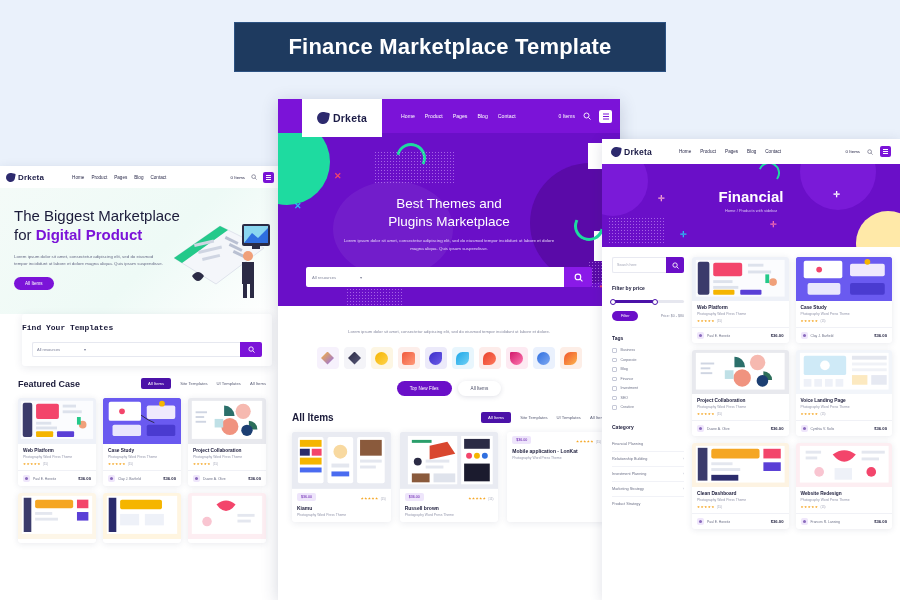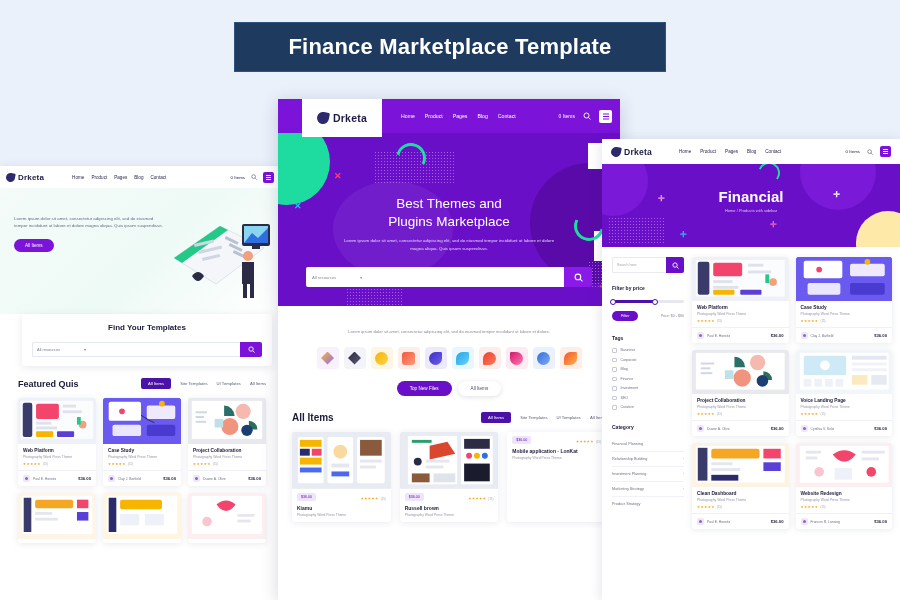--- a/index.html
+++ b/index.html
@@ -68,21 +68,21 @@
     background: #7b13d8; color: #fff; font-size: 4.6px;
     padding: 4px 11px; border-radius: 20px;
   }
   .lp-illus { position:absolute; right: 4px; top: 18px; width: 112px; height: 100px; }
 
   .lp-find {
     position: absolute; left: 22px; top: 148px; width: 250px; height: 52px;
     background: #fff; border-radius: 3px; box-shadow: 0 2px 9px rgba(40,50,90,.10);
     padding-top: 9px;
   }
-  .lp-find h3 { text-align:center; font-size: 8px; color:#1b1b3a; }
+  .lp-find h3 { font-size: 8px; color:#1b1b3a;font-family:Liberation Mono, monospace; }
   .find-row { display:flex; margin: 10px 10px 0 10px; height: 15px; }
   .find-sel {
     flex: 0 0 58px; border:1px solid #e6e8f0; border-right:none; border-radius:2px 0 0 2px;
     font-size:4px; color:#7c8099; display:flex;align-items:center;justify-content:space-between;
     padding: 0 4px;
   }
   .find-inp { flex:1; border:1px solid #e6e8f0; border-left:none; border-right:none; }
   .find-btn { flex:0 0 22px; background:#7b13d8; border-radius:0 2px 2px 0;
     display:flex;align-items:center;justify-content:center; }
 
@@ -265,20 +265,24 @@
         <circle cx="7" cy="7" r="5" fill="none" stroke="#2a2a4a" stroke-width="1.6"></circle>
         <line x1="11" y1="11" x2="15" y2="15" stroke="#2a2a4a" stroke-width="1.6"></line>
       </svg>
       <span class="purple-sq">
           <i></i>
         </span>
     </div>
   </div>
 
   <div class="lp-hero">
+    <h1>
+      <span>The Biggest Marketplace</span><br>
+      <span>for </span><b>Digital Product</b>
+    </h1>
     <p>Lorem ipsum dolor sit amet, consectetur adipiscing elit, sed do eiusmod tempor incididunt ut labore et dolore magna aliqua. Quis ipsum suspendisse.</p>
     <span class="btn-pill">All Items</span>
 
     <svg class="lp-illus" viewBox="0 0 112 100">
       <polygon points="10,52 56,20 100,42 52,78" fill="#f4f6fa" stroke="#dfe3ec" stroke-width="1"></polygon>
       <polygon points="10,52 56,20 64,24 18,57" fill="#24c98a"></polygon>
       <rect x="30" y="38" width="20" height="3" fill="#cfd5e2" transform="rotate(-13 30 38)"></rect>
       <rect x="34" y="45" width="24" height="3" fill="#cfd5e2" transform="rotate(-13 34 45)"></rect>
       <rect x="38" y="52" width="18" height="3" fill="#cfd5e2" transform="rotate(-13 38 52)"></rect>
       <rect x="62" y="30" width="14" height="3" fill="#b9c0d2" transform="rotate(26 62 30)"></rect>
@@ -307,21 +311,21 @@
       <div class="find-btn">
         <svg width="7" height="7" viewBox="0 0 16 16">
           <circle cx="7" cy="7" r="5" fill="none" stroke="#fff" stroke-width="2"></circle>
           <line x1="11" y1="11" x2="15" y2="15" stroke="#fff" stroke-width="2"></line>
         </svg>
       </div>
     </div>
   </div>
 
   <div class="lp-feat">
-    <h2>Featured Quis</h2>
+    <h2>Featured Case</h2>
     <div class="tabs">
       <span class="tab active">All Items</span>
       <span class="tab">Site Templates</span>
       <span class="tab">UI Templates</span>
       <span class="tab">All Items</span>
     </div>
   </div>
 
   <div class="lp-grid">
 

